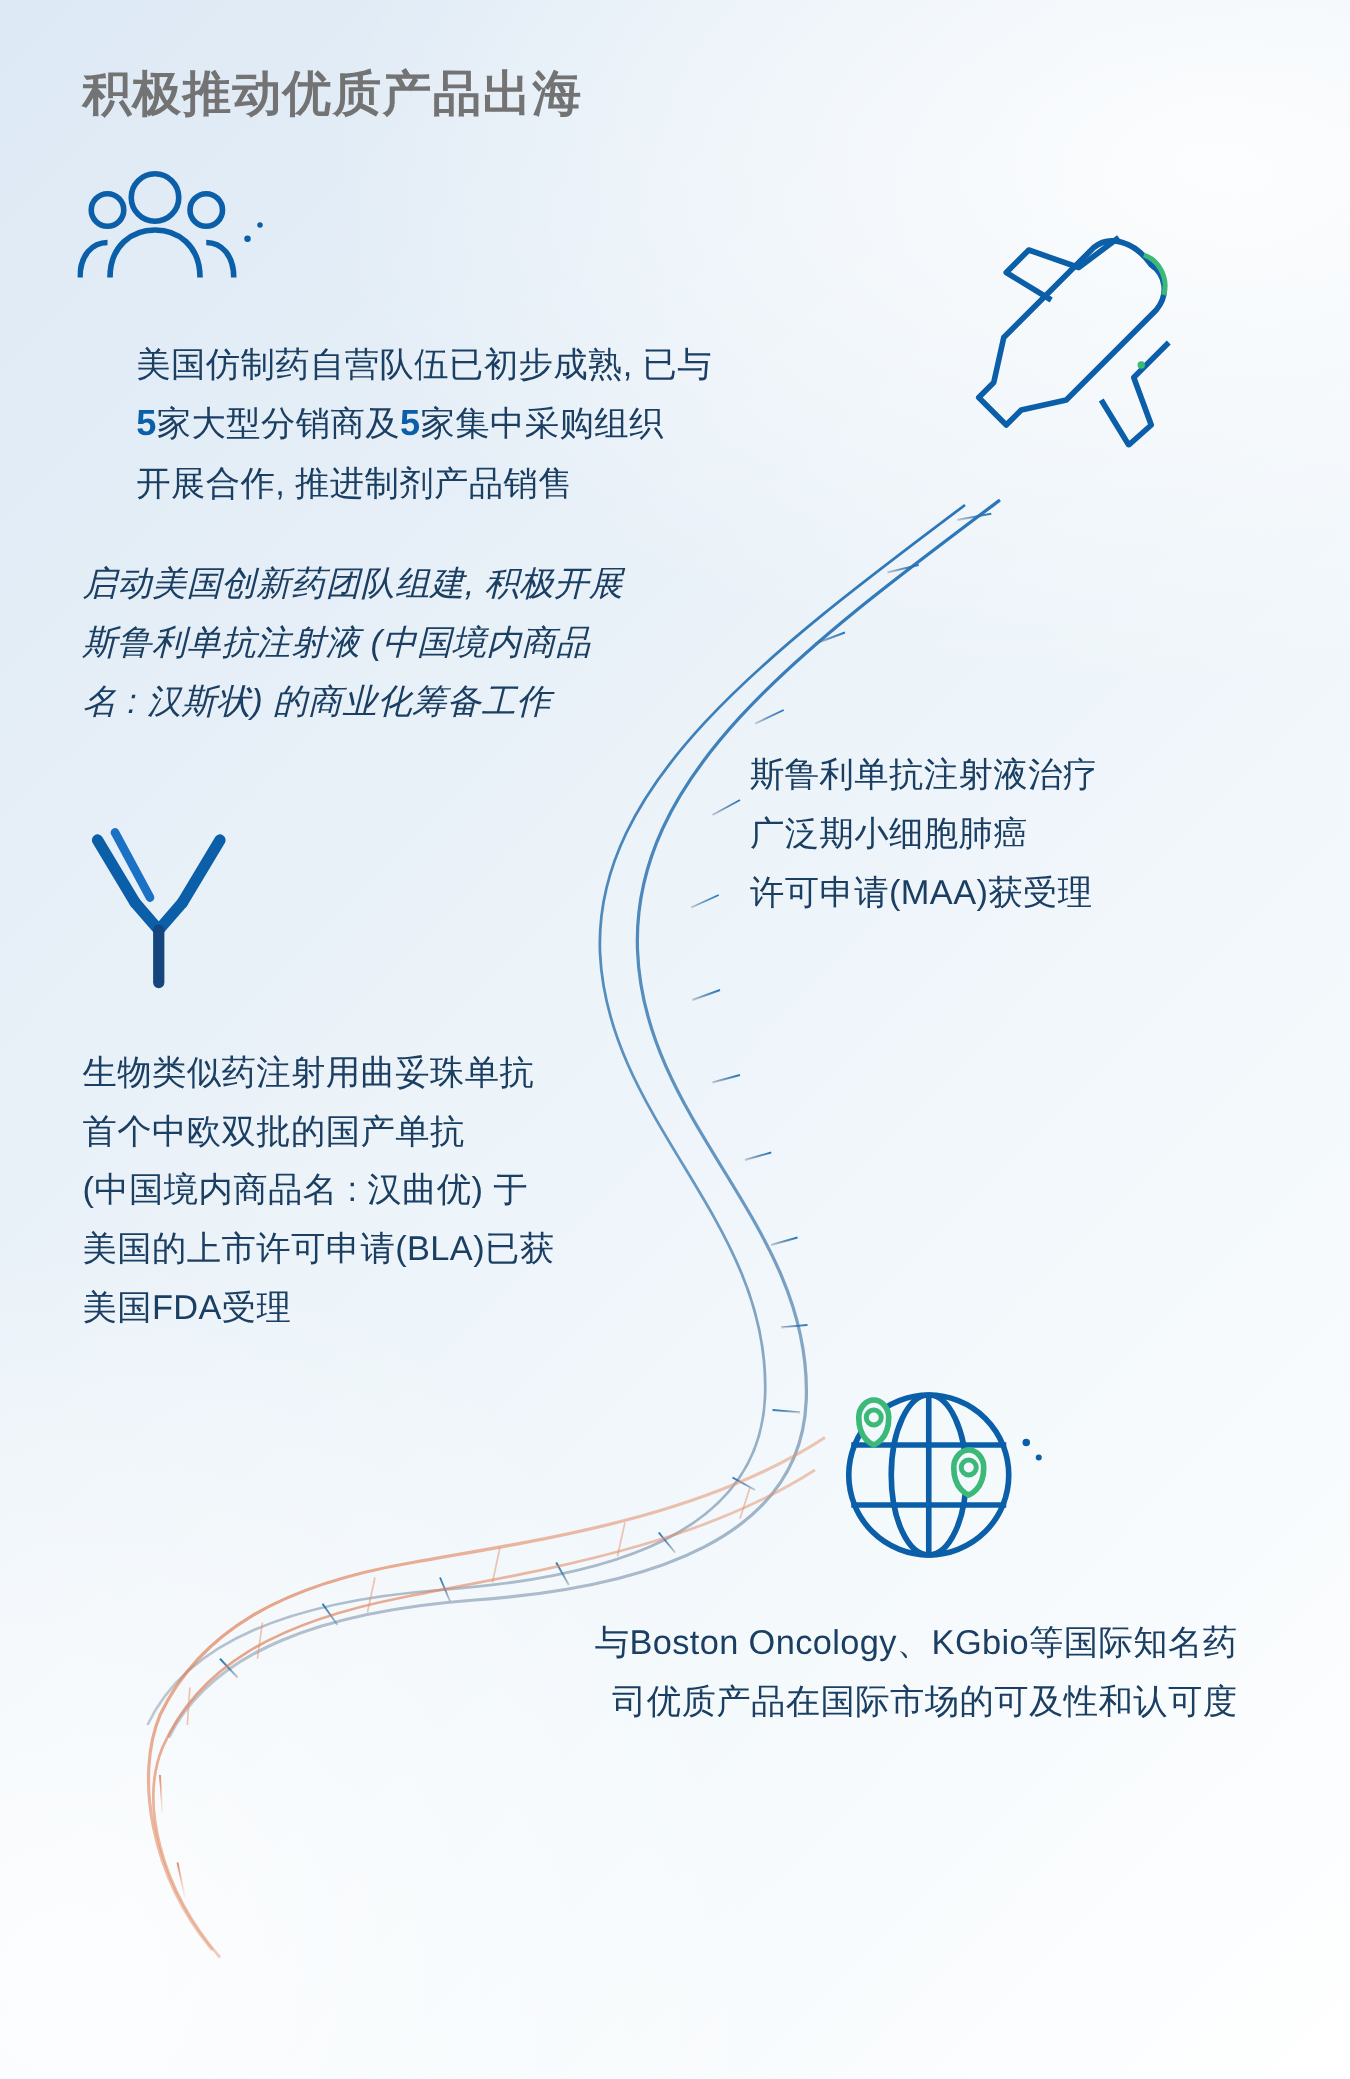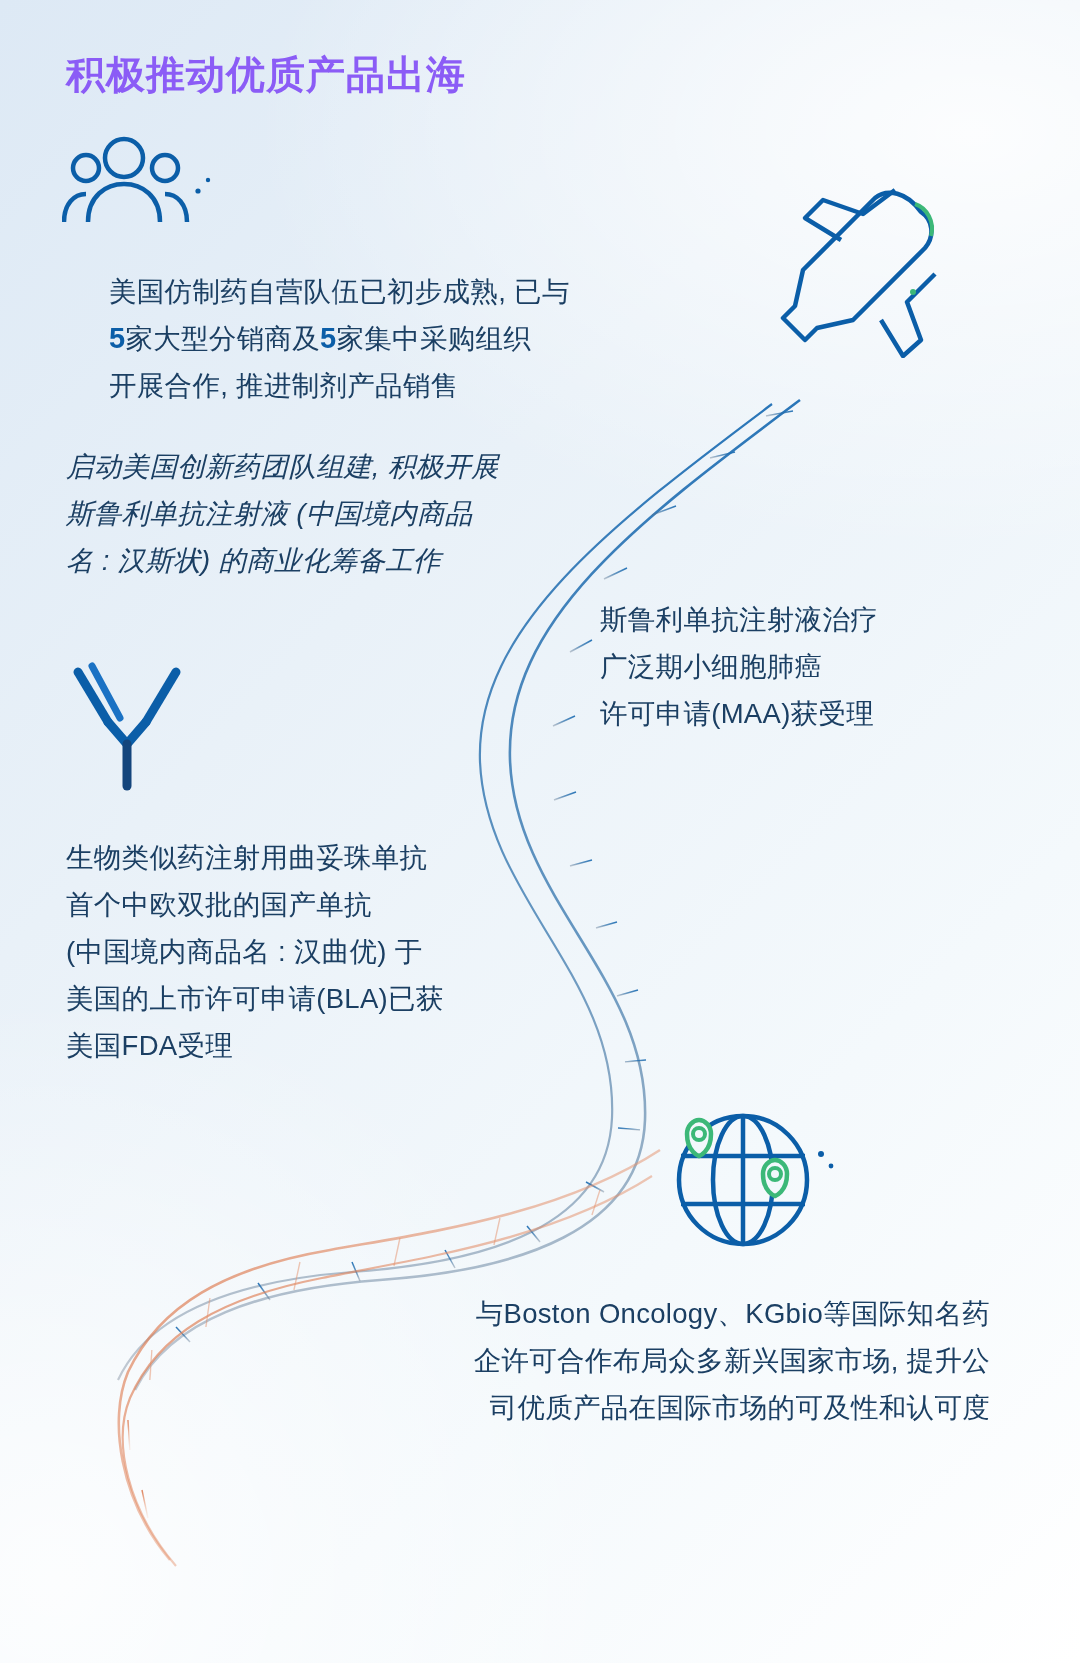--- a/index.html
+++ b/index.html
@@ -30,21 +30,21 @@
     height: 1663px;
     pointer-events: none;
   }
 
   .title {
     position: absolute;
     left: 66px;
     top: 48px;
     font-size: 39px;
     font-weight: bold;
-    color: #8b5cf6;
+    color: #737373;
     letter-spacing: 1px;
     white-space: nowrap;
   }
 
   .icon-people  { position: absolute; left: 62px;  top: 134px; }
   .icon-plane   { position: absolute; left: 745px; top: 178px; }
   .icon-anti    { position: absolute; left: 62px;  top: 660px; }
   .icon-globe   { position: absolute; left: 655px; top: 1108px; }
 
   .block {
@@ -196,15 +196,14 @@
 <div class="block b4">
   <span class="line">生物类似药注射用曲妥珠单抗</span>
   <span class="line">首个中欧双批的国产单抗</span>
   <span class="line">(中国境内商品名 : 汉曲优) 于</span>
   <span class="line">美国的上市许可申请(BLA)已获</span>
   <span class="line">美国FDA受理</span>
 </div>
 
 <div class="block b5">
   <span class="line">与Boston Oncology、KGbio等国际知名药</span>
-  <span class="line">企许可合作布局众多新兴国家市场, 提升公</span>
   <span class="line">司优质产品在国际市场的可及性和认可度</span>
 </div>
 
 </body></html>

